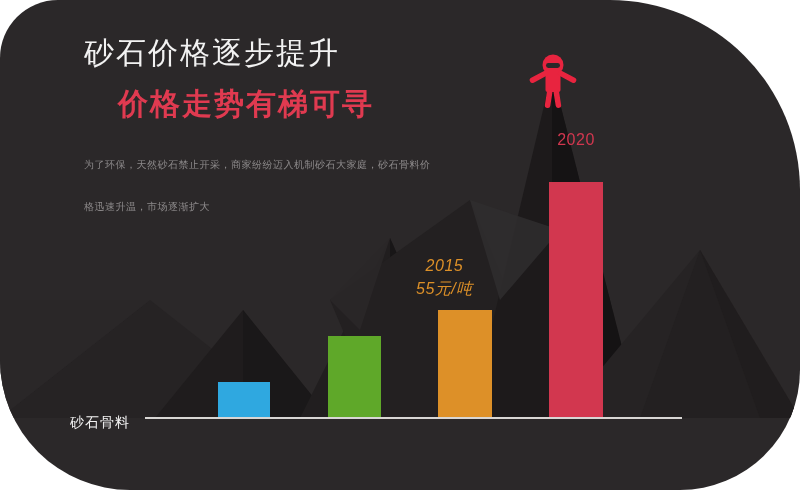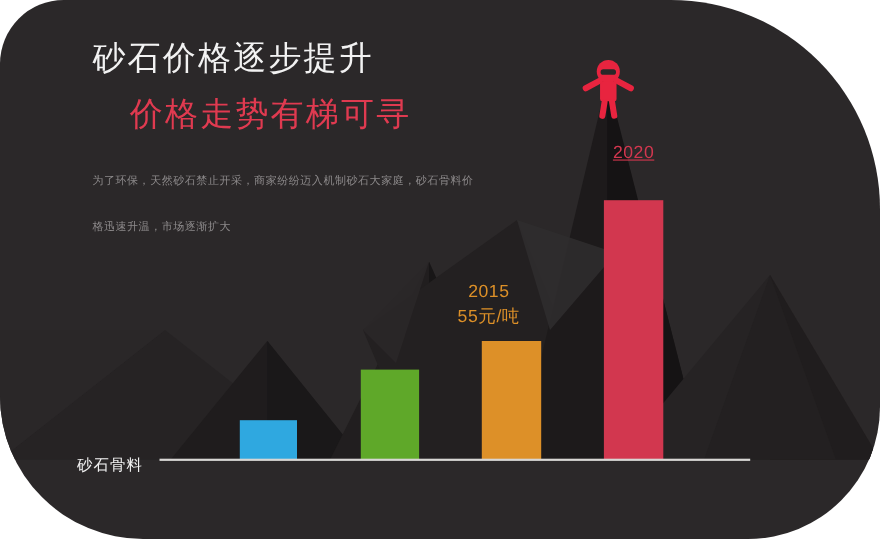--- a/index.html
+++ b/index.html
@@ -23,21 +23,21 @@
 
   
   .headline{
     position:absolute;left:84px;top:33px;
     font-size:30px;letter-spacing:2px;color:#f2f2f2;
     font-weight:400;white-space:nowrap;text-align:right;
   }
   .subhead{
     position:absolute;left:118px;top:84px;
     font-size:30px;letter-spacing:2px;color:#e03a50;
-    font-weight:400;white-space:nowrap;
+    font-weight:700;white-space:nowrap;
   }
   .bodytext{
     position:absolute;left:84px;top:144px;width:350px;
     font-size:10px;line-height:42px;color:#8d8a8b;
     letter-spacing:0.5px;
   }
 
   
   .axis-line{
     position:absolute;left:145px;top:417px;width:537px;height:2px;
@@ -99,27 +99,27 @@
       <rect x="2" y="22" width="20" height="5.5" rx="2.7" fill="#e8243f" transform="rotate(-28 12 25)"></rect>
       <rect x="30" y="22" width="20" height="5.5" rx="2.7" fill="#e8243f" transform="rotate(28 40 25)"></rect>
       <rect x="19" y="38" width="5.5" height="18" rx="2.5" fill="#e8243f" transform="rotate(9 21 46)"></rect>
       <rect x="27.5" y="38" width="5.5" height="18" rx="2.5" fill="#e8243f" transform="rotate(-9 30 46)"></rect>
     </svg>
 
     <div class="bar" style="left:218px;width:52px;height:36px;background:#2fa8e0;"></div>
 
     <div class="bar" style="left:328px;width:53px;height:82px;background:#5fa829;"></div>
 
-    <div class="bar-label" style="left:416px;top:254px;color:#dd9028;">
+    <div class="bar-label" style="left:416px;top:254px;color:#dd9028;font-style:italic;">
       <div>2015</div>
       <div>55元/吨</div>
     </div>
     <div class="bar" style="left:438px;width:54px;height:108px;background:#dd9028;"></div>
 
-    <div class="bar-label" style="left:522px;top:128px;color:#d2374f;width:108px;text-decoration:underline;">
+    <div class="bar-label" style="left:522px;top:128px;color:#d2374f;width:108px;">
       <div>2020</div>
     </div>
     <div class="bar" style="left:549px;width:54px;height:236px;background:#d2374f;"></div>
 
     <div class="axis-line"></div>
     <div class="axis-label">砂石骨料</div>
 
   </div>
 </div>
 

